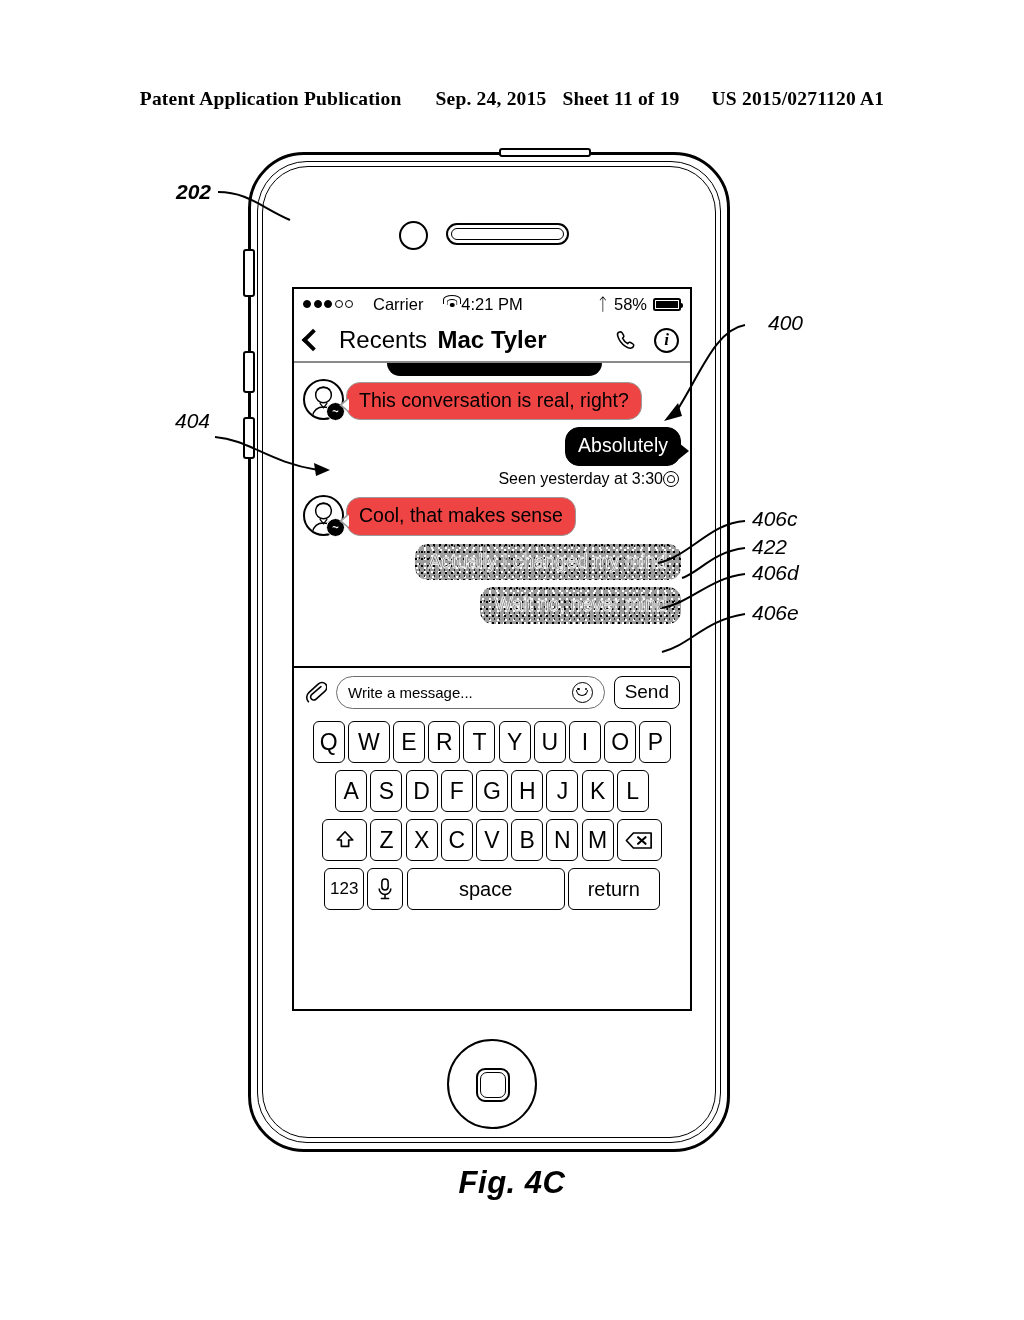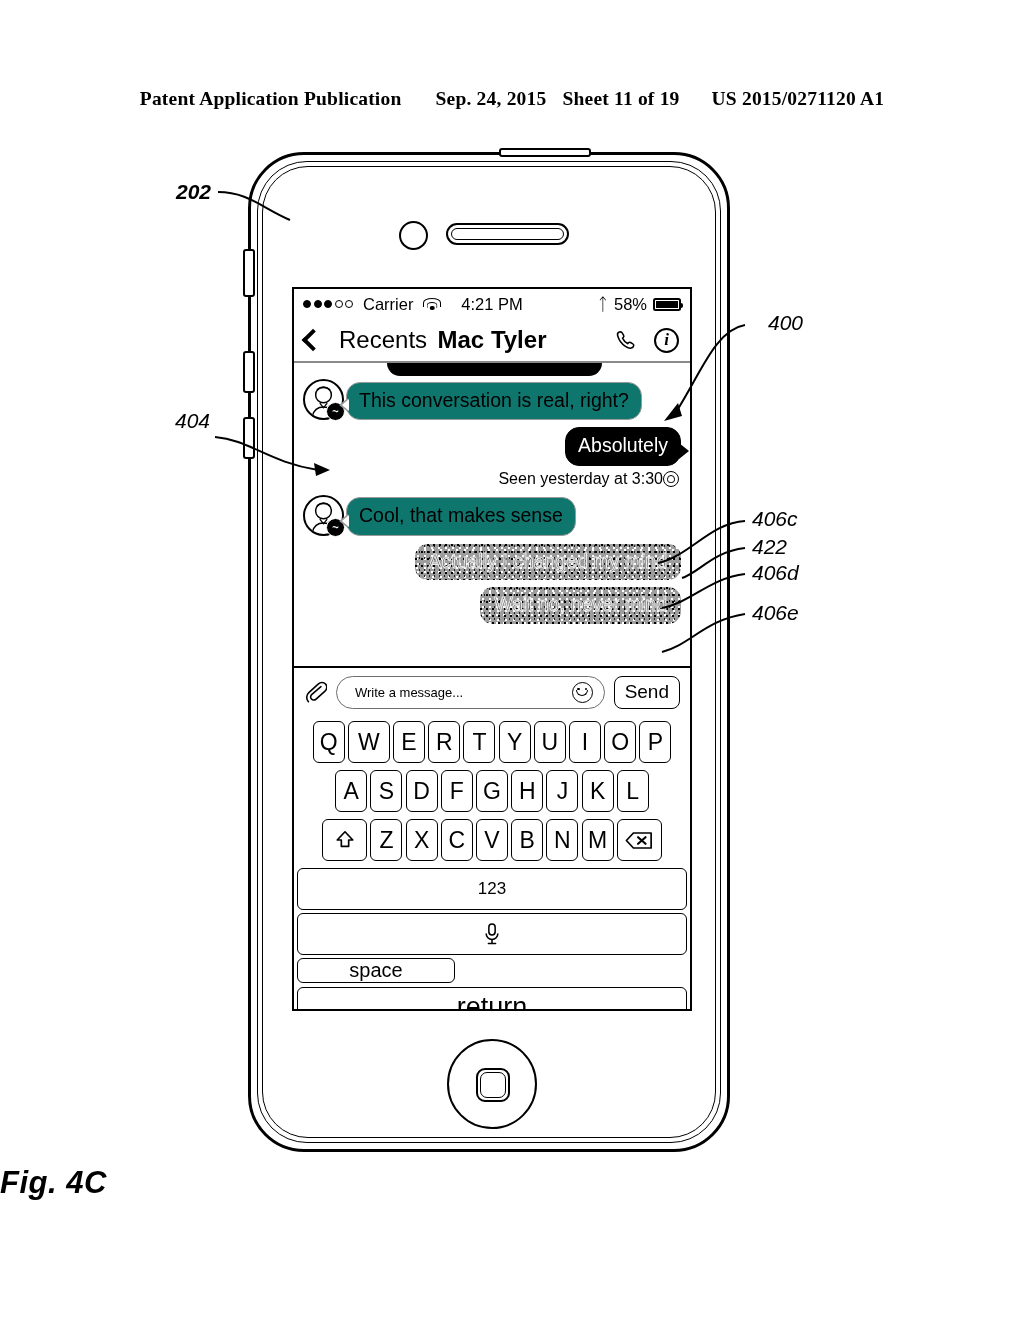--- a/index.html
+++ b/index.html
@@ -14,21 +14,21 @@
     font-family:"Liberation Serif", serif;font-weight:bold;font-size:19.5px;
     letter-spacing:0.2px;white-space:nowrap;
   }
   .pat-header span{display:inline-block;}
   .ph-gap1{width:34px;}
   .ph-gap2{width:16px;}
   .ph-gap3{width:32px;}
 
   
   .fig-caption{
-    position:absolute;top:1165px;left:0;width:1024px;
+    position:absolute;top:1165px;left:0;width:1024px;text-align:center;
     font-family:"Liberation Sans", sans-serif;font-style:italic;font-weight:bold;
     font-size:31px;letter-spacing:0.5px;
   }
 
   
   .phone{
     position:absolute;left:248px;top:152px;width:482px;height:1000px;
     border:3.5px solid #000;border-radius:56px;background:#fff;
     box-sizing:border-box;
   }
@@ -80,21 +80,21 @@
   .screen{
     position:absolute;left:41px;top:132px;width:400px;height:724px;
     border:2.4px solid #000;background:#fff;box-sizing:border-box;
     font-family:"Liberation Sans", sans-serif;overflow:hidden;
   }
   
   .statusbar{
     height:30px;display:flex;align-items:center;padding:0 9px;
     font-size:16.5px;position:relative;box-sizing:border-box;
   }
-  .sb-left{display:flex;align-items:center;gap:10px;}
+  .sb-left{display:flex;gap:20px;}
   .dots{display:flex;align-items:center;gap:2.5px;}
   .dot{width:8px;height:8px;border-radius:50%;border:1.6px solid #000;box-sizing:border-box;}
   .dot.f{background:#000;}
   .carrier{font-size:16.5px;}
   .wifi{width:18px;height:13px;position:relative;display:inline-block;}
   .wifi i{position:absolute;left:50%;transform:translateX(-50%);border:1.9px solid #000;border-bottom:none;border-radius:50% 50% 0 0;box-sizing:border-box;}
   .wifi i.a{width:18px;height:9px;top:0;}
   .wifi i.b{width:11px;height:6px;top:4px;}
   .wifi i.c{width:4.5px;height:4.5px;top:8px;background:#000;border:none;border-radius:50%;}
   .sb-time{position:absolute;left:0;right:0;text-align:center;font-size:16.5px;pointer-events:none;}
@@ -142,21 +142,21 @@
   .badge{
     position:absolute;right:-1px;bottom:-1px;width:17px;height:17px;border-radius:50%;
     background:#000;border:1.5px solid #fff;display:flex;align-items:center;justify-content:center;
     color:#fff;font-size:11px;line-height:1;font-weight:bold;
   }
 
   .bubble{
     position:relative;font-size:19.5px;line-height:1;
     padding:8px 12px 9px;border-radius:14px;white-space:nowrap;
   }
-  .bubble.light{background:#0f766e;border:1.9px solid #9a9a9a;color:#000;}
+  .bubble.light{background:#ef4444;border:1.9px solid #9a9a9a;color:#000;}
   .bubble.light::before{
     content:"";position:absolute;left:-8px;bottom:7px;
     border-top:7px solid transparent;border-bottom:7px solid transparent;
     border-right:9px solid #9a9a9a;
   }
   .bubble.light::after{
     content:"";position:absolute;left:-5px;bottom:8px;
     border-top:6px solid transparent;border-bottom:6px solid transparent;
     border-right:7px solid #fff;
   }
@@ -199,47 +199,47 @@
   
   .inputbar{
     height:50px;border-top:2.2px solid #000;display:flex;align-items:center;
     padding:0 10px;gap:9px;box-sizing:border-box;
   }
   .clip{width:23px;height:26px;flex:0 0 23px;}
   .msg-field{
     flex:1;height:33px;border:1.9px solid #6d6d6d;border-radius:17px;
     display:flex;align-items:center;padding:0 11px;box-sizing:border-box;
   }
-  .msg-placeholder{font-size:13px;color:#000;flex:1;margin-left:7px;}
+  .msg-placeholder{font-size:15px;color:#000;flex:1;}
   .smiley{
     width:21px;height:21px;border:1.9px solid #000;border-radius:50%;position:relative;
     flex:0 0 21px;box-sizing:border-box;
   }
   .smiley .e{position:absolute;width:2.4px;height:2.4px;background:#000;border-radius:50%;top:5px;}
   .smiley .e.l{left:4.5px;} .smiley .e.r{right:4.5px;}
   .smiley .m{position:absolute;left:3.5px;right:3.5px;top:7px;height:6px;
     border:1.8px solid #000;border-top:none;border-radius:0 0 9px 9px;box-sizing:border-box;}
   .send-btn{
     height:33px;border:1.9px solid #000;border-radius:8px;display:flex;align-items:center;
     padding:0 10px;font-size:19px;box-sizing:border-box;
   }
 
   
   .keyboard{padding:5px 3px 4px;box-sizing:border-box;}
   .krow{display:flex;justify-content:center;gap:3.2px;margin-bottom:7px;}
-  .krow:last-child{margin-bottom:0;flex-direction:column;}
+  .krow:last-child{margin-bottom:0;}
   .key{
     border:1.7px solid #000;border-radius:6px;background:#fff;
     height:42px;min-width:32px;display:flex;align-items:center;justify-content:center;
     font-size:23px;box-sizing:border-box;
   }
   .key.wide{min-width:42px;}
   .key.num{min-width:40px;font-size:17px;}
   .key.space{flex:1;max-width:158px;font-size:20px;}
-  .key.ret{min-width:92px;font-size:27px;}
+  .key.ret{min-width:92px;font-size:20px;}
   .key.mic{min-width:36px;}
   .key.bksp{min-width:45px;}
   .key.shift{min-width:45px;}
 
   
   .ref{
     position:absolute;font-family:"Liberation Sans", sans-serif;
     font-style:italic;font-size:21px;white-space:nowrap;
   }
   .leaders{position:absolute;left:0;top:0;width:1024px;height:1320px;pointer-events:none;}

